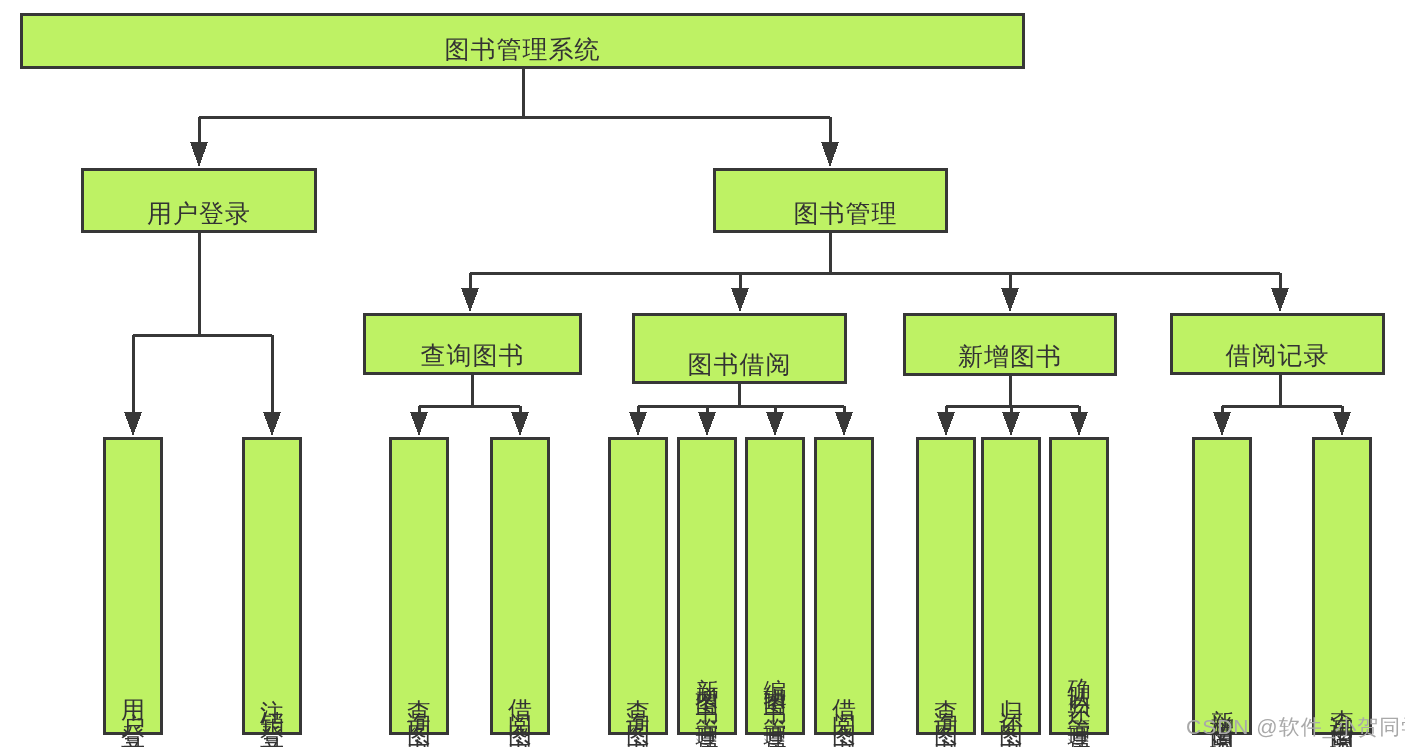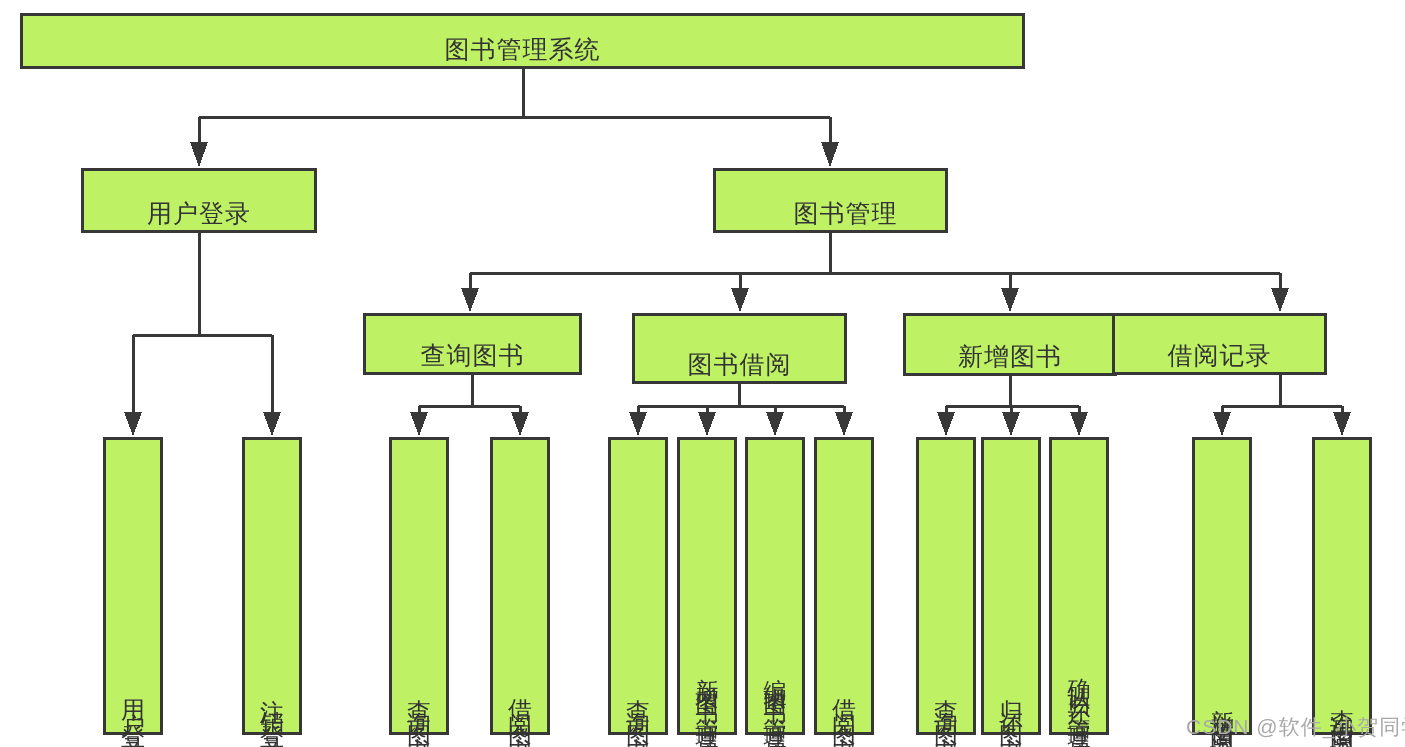--- a/index.html
+++ b/index.html
@@ -159,21 +159,21 @@
 
   <div class="node h-node" style="left:363px; top:313px; width:219px; height:62px;">
     <span>查询图书</span>
   </div>
   <div class="node h-node" style="left:632px; top:313px; width:215px; height:71px;">
     <span>图书借阅</span>
   </div>
   <div class="node h-node" style="left:903px; top:313px; width:214px; height:63px;">
     <span>新增图书</span>
   </div>
-  <div class="node h-node" style="left:1112px; top:313px; width:215px; height:62px;">
+  <div class="node h-node" style="left:1170px; top:313px; width:215px; height:62px;">
     <span>借阅记录</span>
   </div>
 
   <div class="node v-node ls4" style="left:103px; top:437px; width:60px; height:298px;">
     <span>用户登录</span>
   </div>
   <div class="node v-node ls4" style="left:242px; top:437px; width:60px; height:298px;">
     <span>注销登录</span>
   </div>
 

